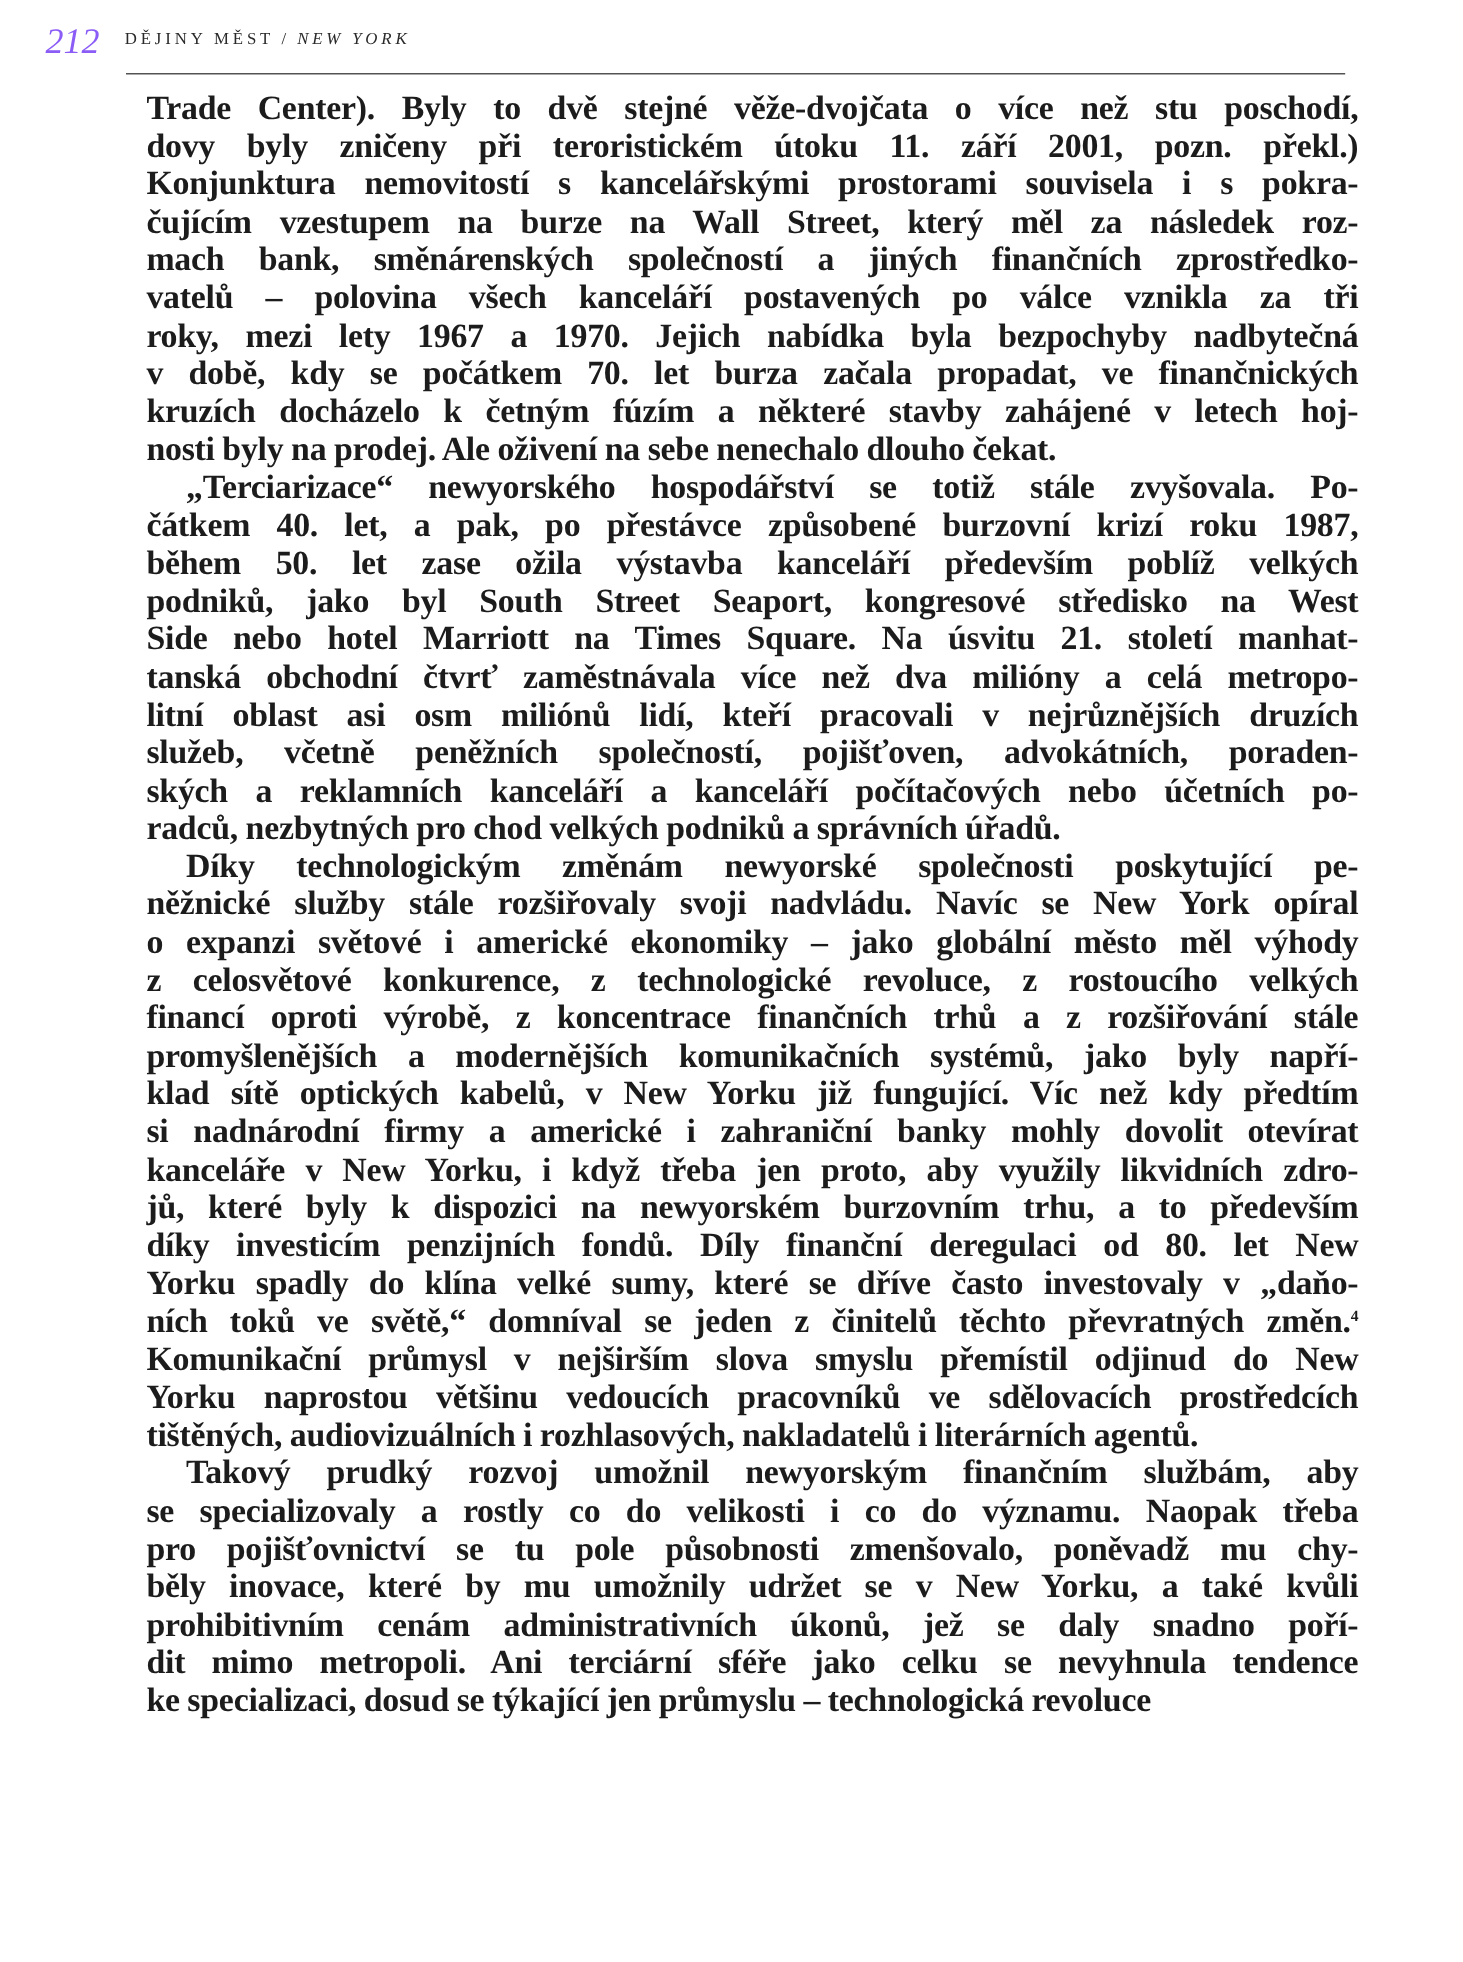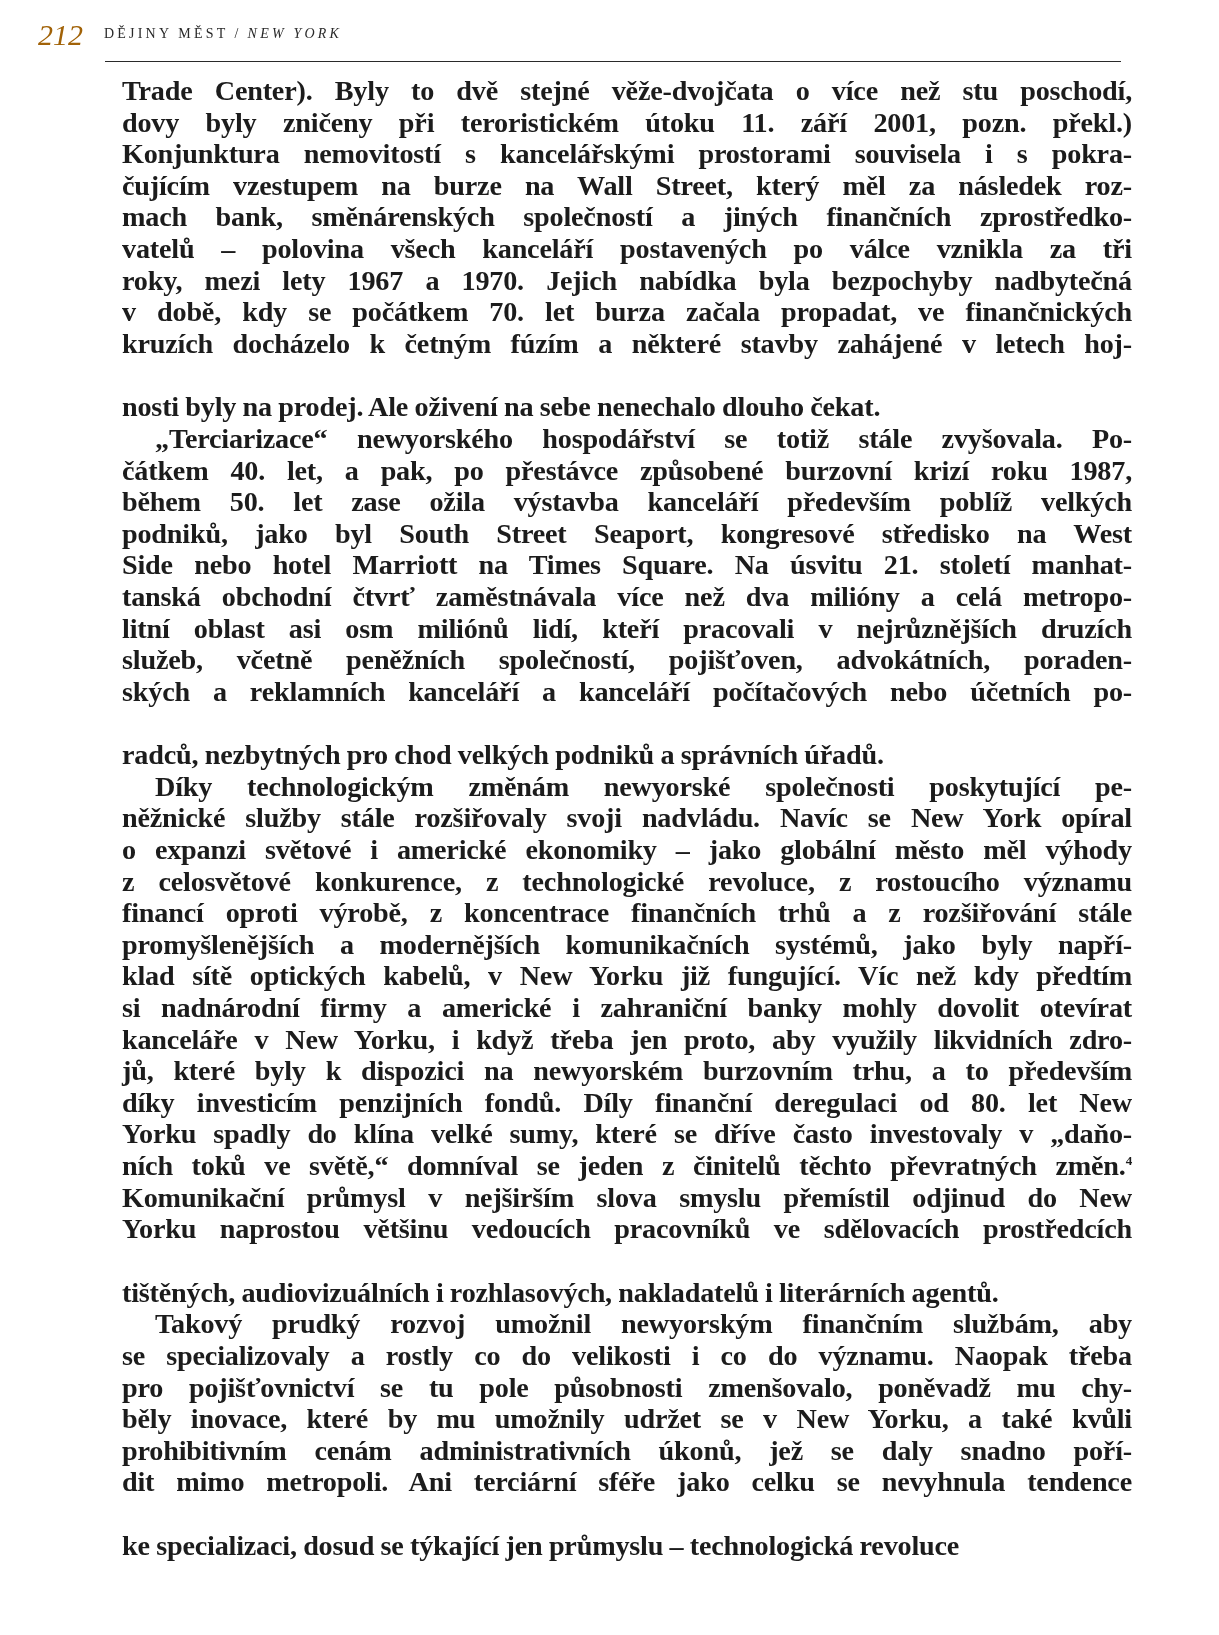--- a/index.html
+++ b/index.html
@@ -1,27 +1,27 @@
 <!DOCTYPE html>
 <html><head>
 <meta charset="utf-8">
 <style>
   html, body { margin: 0; padding: 0; background: #ffffff; }
   body { width: 1219px; height: 1635px; position: relative; overflow: hidden; font-family: "Liberation Serif", "DejaVu Serif", serif; color: #1c1c1c; }
   .running-head { position: absolute; top: 18px; left: 38px; height: 40px; white-space: nowrap; }
-  .page-number { position: absolute; left: 0; top: 0; font-style: italic; font-size: 30px; color: #a16207; }
+  .page-number { position: absolute; left: 0; top: 0; font-style: italic; font-size: 30px; color: #8b5cf6; }
   .head-title { position: absolute; left: 66px; top: 8px; font-size: 14px; letter-spacing: 3.2px; color: #2a2a2a; }
   .head-title .sep { margin: 0 6px; }
   .head-title .italic { font-style: italic; }
   .head-rule { position: absolute; top: 61px; left: 105px; width: 1016px; height: 0; border-top: 1.6px solid #2a2a2a; }
   .body-text { position: absolute; top: 75px; left: 122px; width: 1010px; font-size: 28.2px; line-height: 31.6px; text-align: justify; letter-spacing: -0.2px; word-spacing: -0.5px; font-weight: bold; }
   .para { margin: 0; text-indent: 0; }
   .para.indent { text-indent: 33px; }
   .line { display: block; text-align: justify; text-align-last: justify; white-space: nowrap; overflow: visible; }
-  .line.last { text-align-last: left; margin-top: 32px; }
+  .line.last { text-align-last: left; }
   .para.indent .line:first-child { padding-left: 33px; }
   .para .line { text-indent: 0; }
   sup.fn { font-size: 13px; vertical-align: top; line-height: 1; position: relative; top: 4px; }
 </style>
 </head>
 <body>
 
 <div class="running-head">
   <span class="page-number">212</span>
   <span class="head-title"><span>DĚJINY MĚST</span><span class="sep">/</span><span class="italic">NEW YORK</span></span>
@@ -50,21 +50,21 @@
       <span class="line">tanská obchodní čtvrť zaměstnávala více než dva milióny a celá metropo-</span>
       <span class="line">litní oblast asi osm miliónů lidí, kteří pracovali v nejrůznějších druzích</span>
       <span class="line">služeb, včetně peněžních společností, pojišťoven, advokátních, poraden-</span>
       <span class="line">ských a reklamních kanceláří a kanceláří počítačových nebo účetních po-</span>
       <span class="line last">radců, nezbytných pro chod velkých podniků a správních úřadů.</span>
     </div>
     <div class="para indent">
       <span class="line">Díky technologickým změnám newyorské společnosti poskytující pe-</span>
       <span class="line">něžnické služby stále rozšiřovaly svoji nadvládu. Navíc se New York opíral</span>
       <span class="line">o expanzi světové i americké ekonomiky – jako globální město měl výhody</span>
-      <span class="line">z celosvětové konkurence, z technologické revoluce, z rostoucího významu</span>
+      <span class="line">z celosvětové konkurence, z technologické revoluce, z rostoucího velkých</span>
       <span class="line">financí oproti výrobě, z koncentrace finančních trhů a z rozšiřování stále</span>
       <span class="line">promyšlenějších a modernějších komunikačních systémů, jako byly napří-</span>
       <span class="line">klad sítě optických kabelů, v New Yorku již fungující. Víc než kdy předtím</span>
       <span class="line">si nadnárodní firmy a americké i zahraniční banky mohly dovolit otevírat</span>
       <span class="line">kanceláře v New Yorku, i když třeba jen proto, aby využily likvidních zdro-</span>
       <span class="line">jů, které byly k dispozici na newyorském burzovním trhu, a to především</span>
       <span class="line">díky investicím penzijních fondů. Díly finanční deregulaci od 80. let New</span>
       <span class="line">Yorku spadly do klína velké sumy, které se dříve často investovaly v „daňo-</span>
       <span class="line">ních toků ve světě,“ domníval se jeden z činitelů těchto převratných změn.<sup class="fn">4</sup></span>
       <span class="line">Komunikační průmysl v nejširším slova smyslu přemístil odjinud do New</span>

